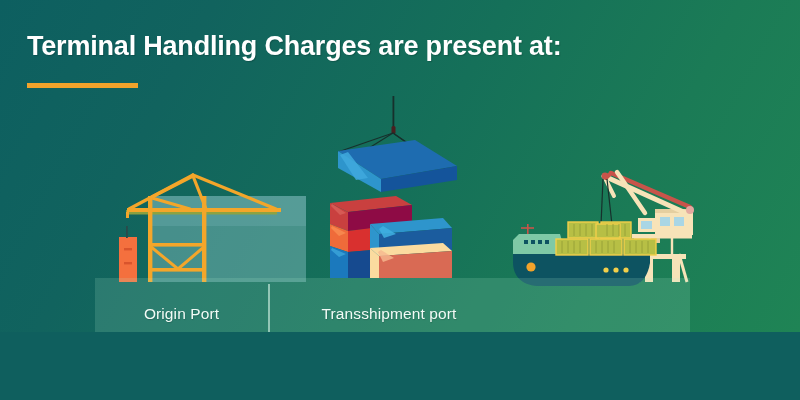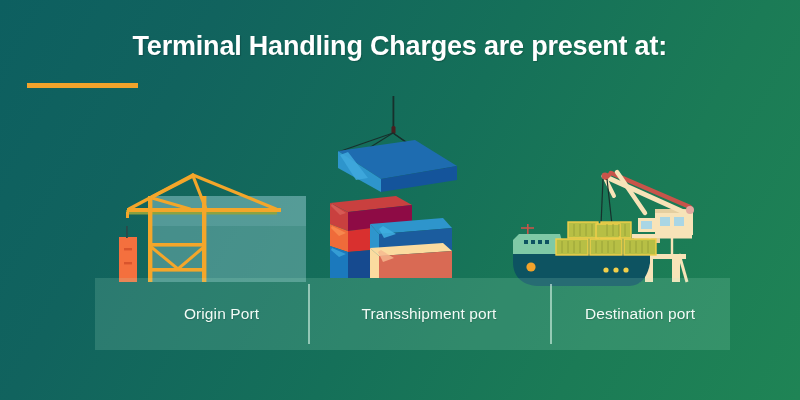--- a/index.html
+++ b/index.html
@@ -4,25 +4,24 @@
 <title>Terminal Handling Charges Infographic</title>
 <style>
   html, body {
     margin: 0;
     padding: 0;
     background: #0f5f5e;
   }
   #stage {
     position: relative;
     width: 800px;
-    height: 400px;
+    height: 332px;
     overflow: hidden;
     font-family: "Liberation Sans", sans-serif;
     background: linear-gradient(118deg, #0d5f60 0%, #11635e 22%, #157059 52%, #1b7b56 76%, #1f8455 100%);
-    text-align: right;
   }
 
   
   #title-block {
     position: absolute;
     left: 27px;
     top: 30px;
     width: 640px;
   }
   #page-title {
@@ -58,21 +57,20 @@
   
   #label-panel {
     position: absolute;
     left: 95px;
     top: 278px;
     width: 595px;
     height: 72px;
     background: rgba(180, 245, 210, 0.16);
     display: flex;
     align-items: center;
-    padding-left: 40px;
   }
   .panel-cell {
     height: 100%;
     display: flex;
     align-items: center;
     justify-content: center;
     position: relative;
   }
   .panel-cell + .panel-cell::before {
     content: "";
@@ -276,18 +274,15 @@
     <div id="title-rule"></div>
   </div>
 
   <div id="label-panel">
     <div class="panel-cell" id="cell-origin">
       <span class="panel-label">Origin Port</span>
     </div>
     <div class="panel-cell" id="cell-transshipment">
       <span class="panel-label">Transshipment port</span>
     </div>
-    <div class="panel-cell" id="cell-destination">
-      <span class="panel-label">Destination port</span>
-    </div>
   </div>
 
 </div>
 
 </body></html>

